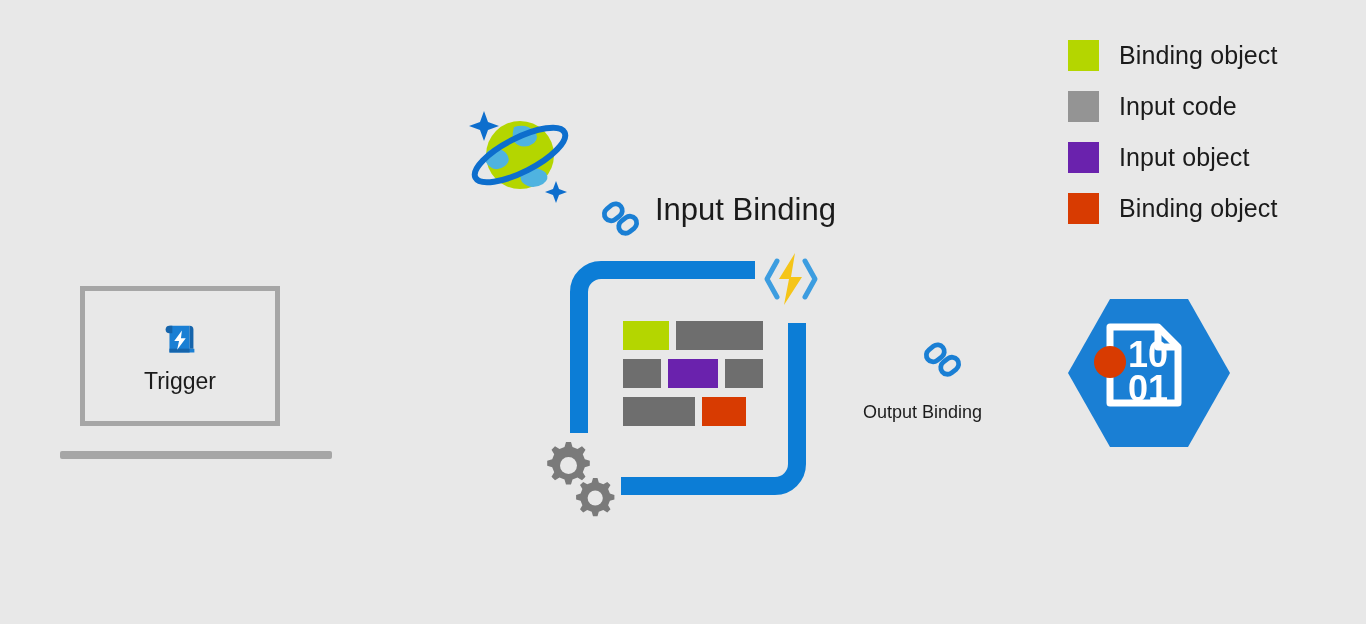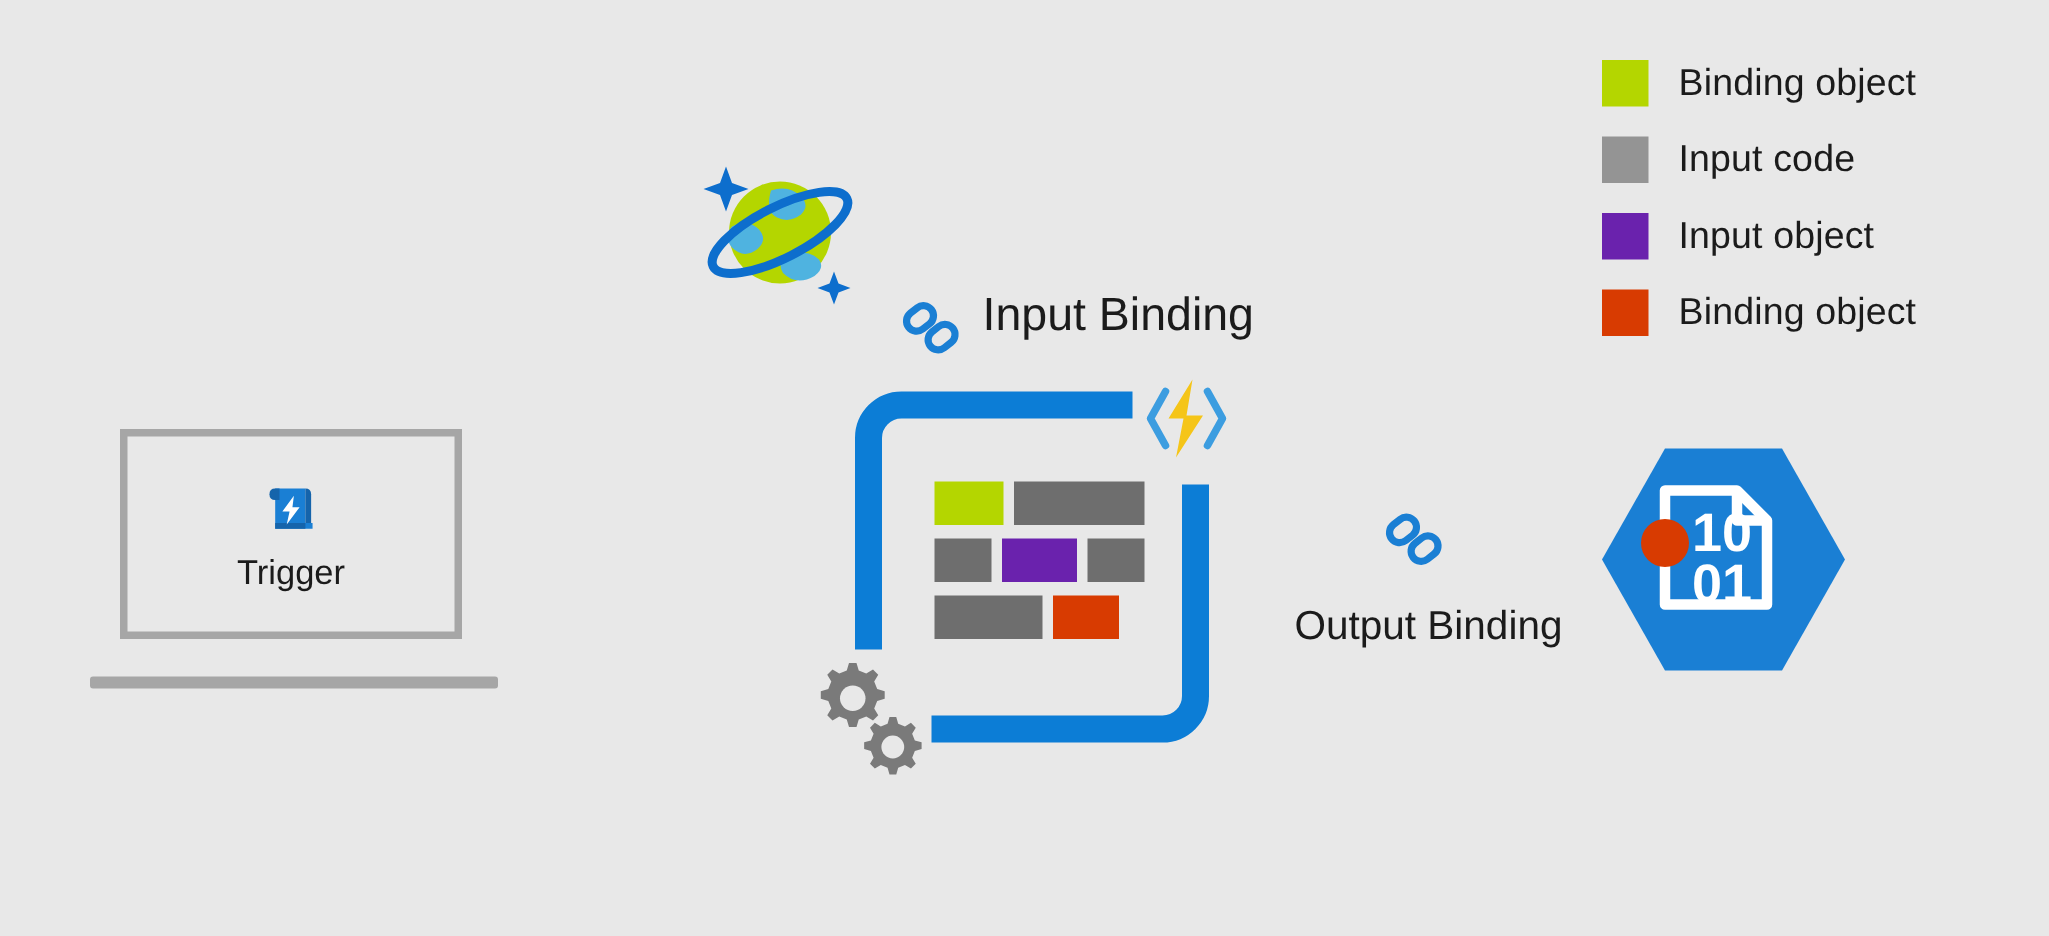--- a/index.html
+++ b/index.html
@@ -44,21 +44,21 @@
   
   #laptop {
     position: absolute;
     left: 60px;
     top: 286px;
   }
   #laptop-screen {
     position: absolute;
     left: 20px;
     top: 0;
-    width: 228px;
+    width: 200px;
     height: 140px;
     border: 5px solid #a6a6a6;
     box-sizing: border-box;
     display: flex;
     flex-direction: column;
     align-items: center;
     justify-content: center;
   }
   #laptop-base {
     position: absolute;
@@ -136,21 +136,21 @@
     position: absolute;
     left: 920px;
     top: 337px;
     width: 46px;
     height: 46px;
   }
   #output-binding-label {
     position: absolute;
     left: 863px;
     top: 402px;
-    font-size: 27px;
+    font-size: 18px;
     color: #1b1b1b;
   }
 
   
   #storage-hex {
     position: absolute;
     left: 1066px;
     top: 295px;
     width: 166px;
     height: 156px;

